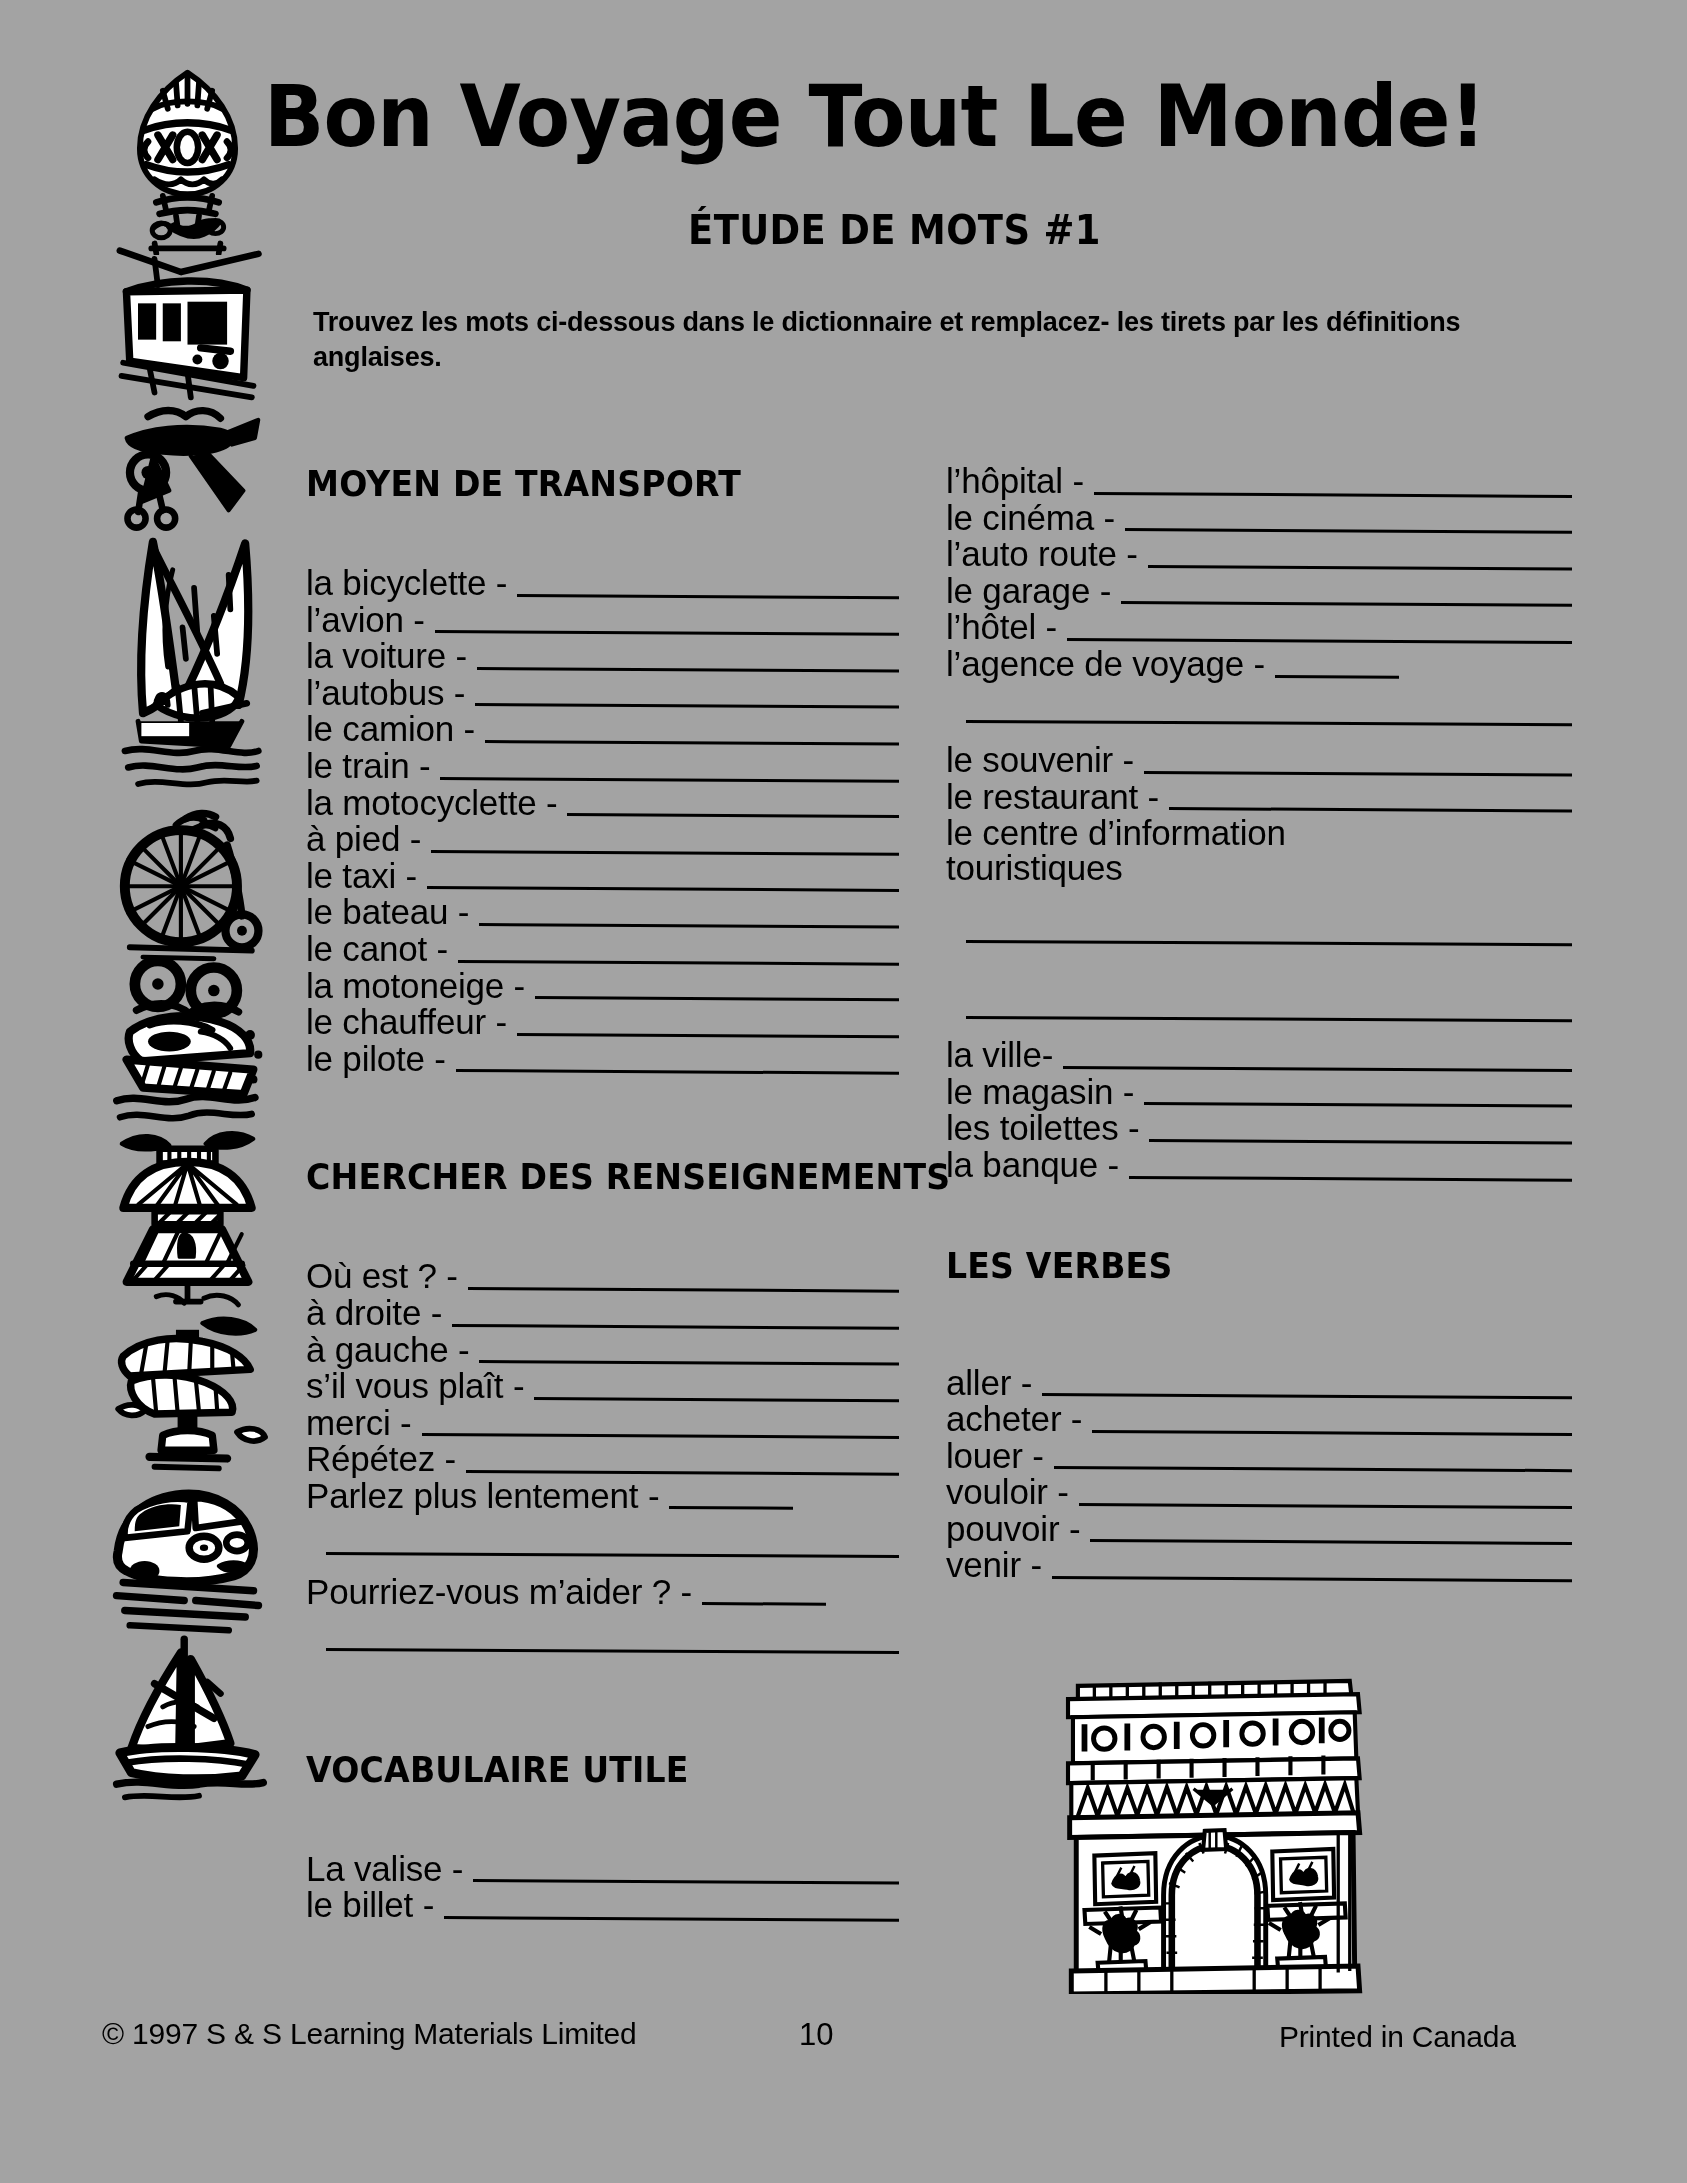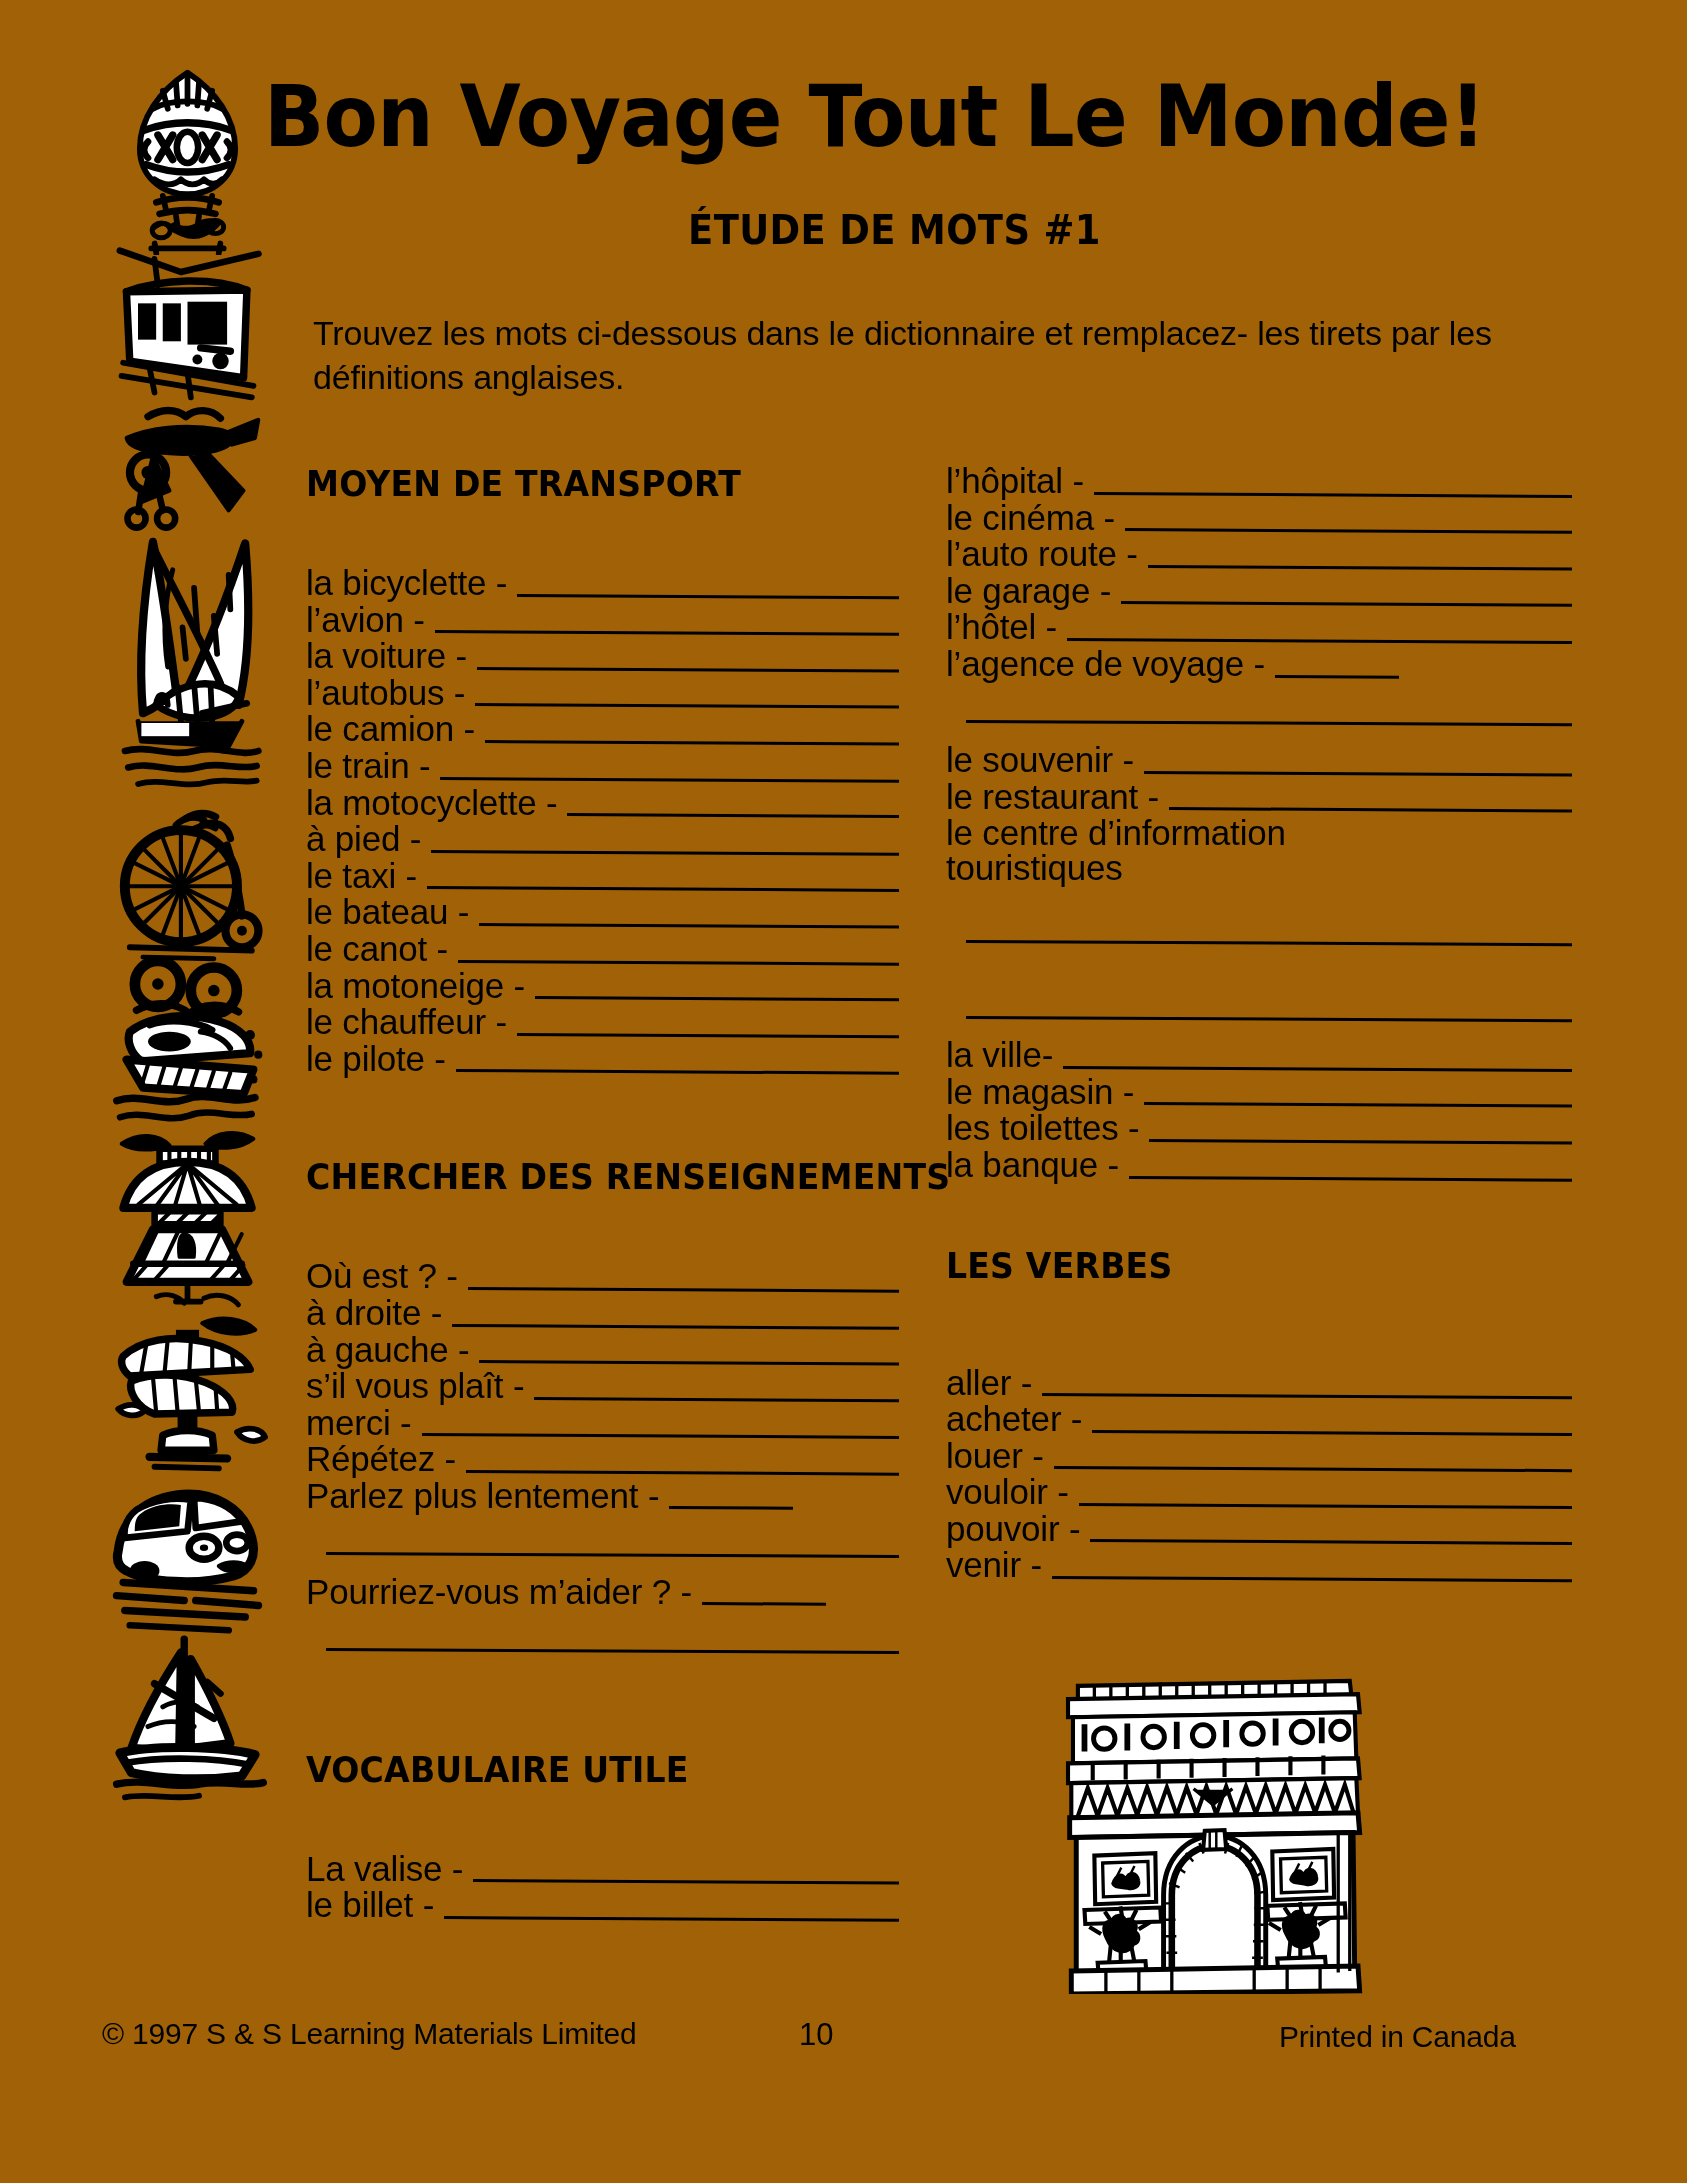--- a/index.html
+++ b/index.html
@@ -3,21 +3,21 @@
 <meta charset="utf-8">
 <style>
   html,body{margin:0;padding:0;background:#ffffff;}
   body{
     width:1687px;height:2183px;position:relative;overflow:hidden;
     font-family:"Liberation Sans",sans-serif;color:#000;
     -webkit-font-smoothing:none;
   }
 
   
-  .page{position:absolute;inset:0;background:#a16207;}
+  .page{position:absolute;inset:0;background:#a3a3a3;}
 
   
   .margin-strip{position:absolute;left:105px;top:66px;width:173px;height:1895px;}
   .vignette{position:absolute;left:0;width:165px;}
   .vignette svg{display:block;width:100%;height:100%;}
 
   
   .title{
     position:absolute;left:264px;top:73px;width:1318px;
     font-family:"DejaVu Sans",sans-serif;
@@ -28,21 +28,21 @@
   }
   .subtitle{
     position:absolute;left:264px;top:206px;width:1261px;
     text-align:center;
     font-family:"DejaVu Sans",sans-serif;
     font-weight:700;font-size:41px;letter-spacing:0.4px;
     transform:scaleX(0.90);transform-origin:center center;
   }
   .intro{
     position:absolute;left:313px;top:305px;width:1261px;
-    font-size:34px;line-height:1.28;font-weight:400;letter-spacing:-0.2px;margin-top:7px;
+    font-size:27px;line-height:1.28;font-weight:700;letter-spacing:-0.2px;
   }
 
   
   .col{position:absolute;margin-top:44px;}
   .col-left{left:306px;top:419px;width:593px;}
   .col-right{left:946px;top:419px;width:626px;}
 
   .sec-head{
     font-family:"DejaVu Sans",sans-serif;
     font-weight:700;font-size:36px;letter-spacing:0.2px;

